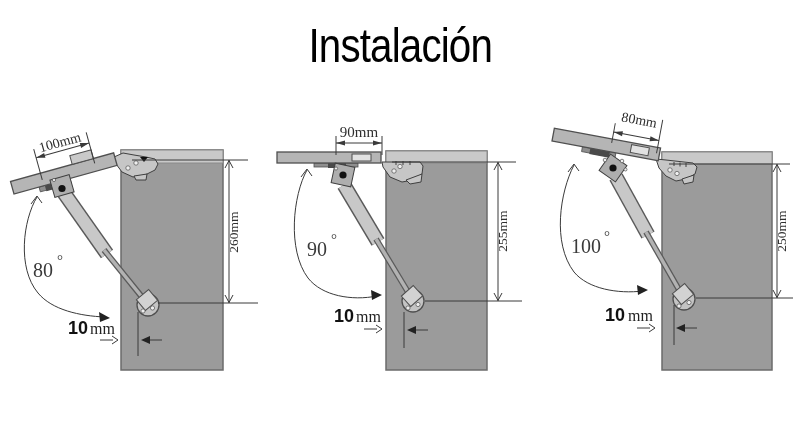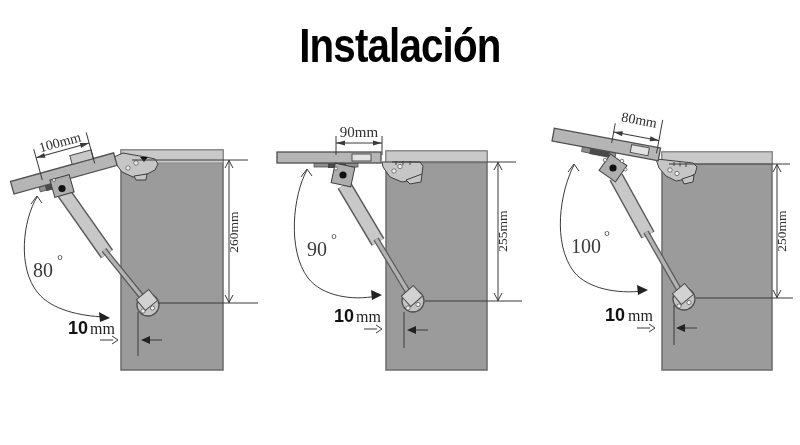--- a/index.html
+++ b/index.html
@@ -1,19 +1,19 @@
 <!DOCTYPE html>
 <html><head>
 <meta charset="utf-8">
 <style>
   html,body{margin:0;padding:0;background:#fff;}
   .page{position:relative;width:800px;height:445px;background:#fff;overflow:hidden;
         font-family:"Liberation Sans",sans-serif;}
   .title{position:absolute;top:18px;left:0;width:800px;text-align:center;
-         font-size:48px;font-weight:700;color:#000;letter-spacing:-1px;}
+         font-size:48px;font-weight:400;color:#000;letter-spacing:-1px;}
   .title span{display:inline-block;transform:scaleX(0.84);transform-origin:center;}
   svg.panel{position:absolute;top:100px;}
   
   .cab-body{fill:#9b9b9b;stroke:#6b6b6b;stroke-width:1.5;}
   .cab-top{fill:#c9c9c9;stroke:#8a8a8a;stroke-width:1;}
   
   .lid{fill:#b5b5b5;stroke:#4f4f4f;stroke-width:1.3;}
   .plate{fill:#c9c9c9;stroke:#4f4f4f;stroke-width:1;}
   .plate-light{fill:#e2e2e2;stroke:#4f4f4f;stroke-width:1;}
   .under{fill:#8f8f8f;stroke:#4f4f4f;stroke-width:0.8;}

